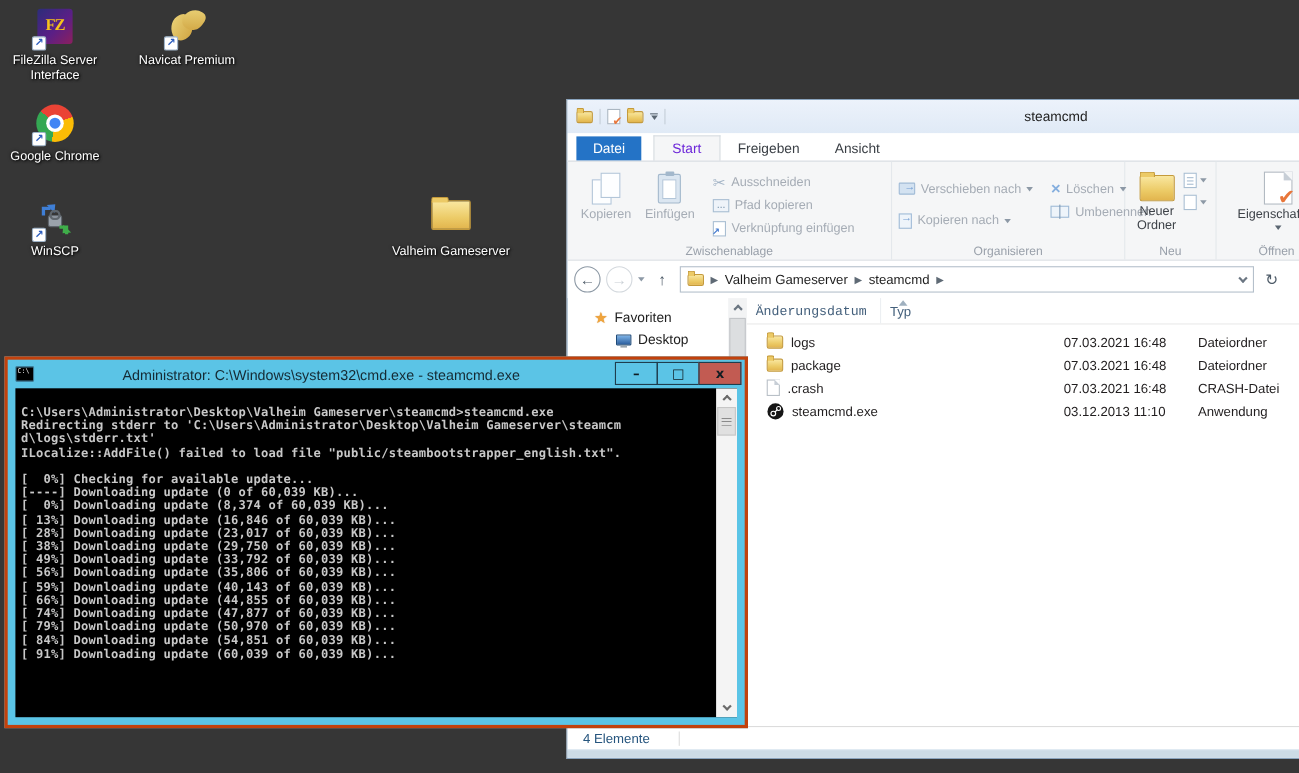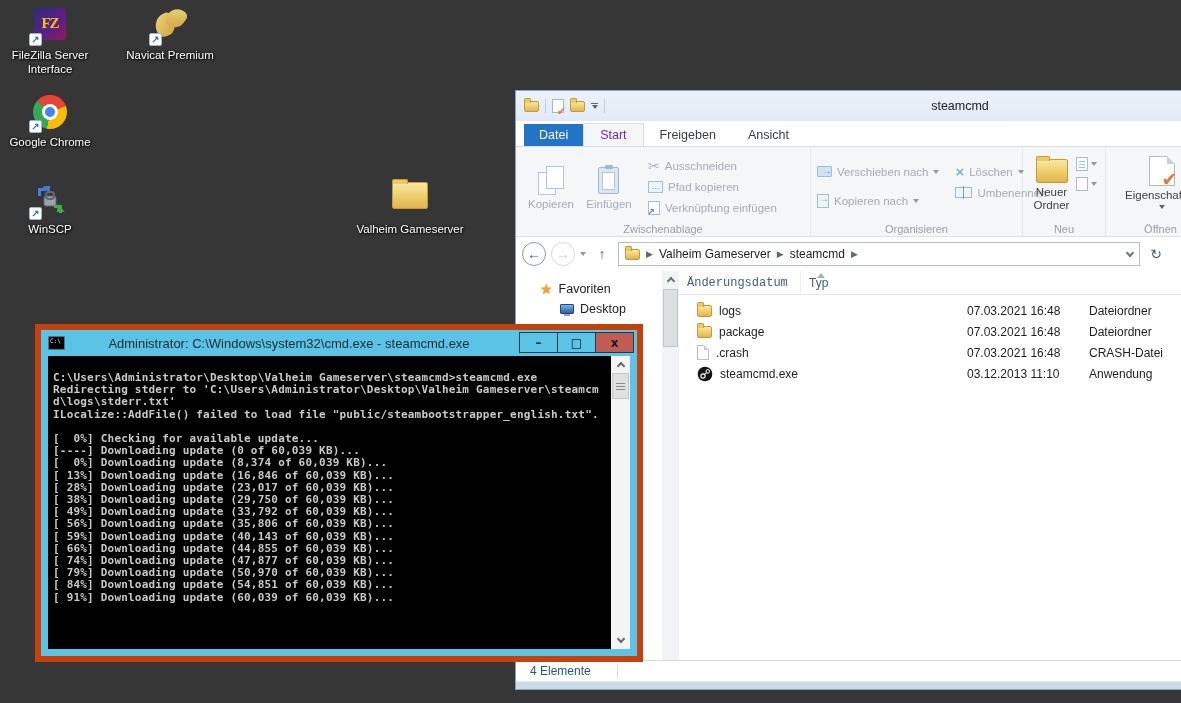--- a/index.html
+++ b/index.html
@@ -53,31 +53,31 @@
   .mini-page { position:relative; width:12px; height:14px; background:#fff; border:1px solid #aab6c2; }
   .mini-page .chk { position:absolute; right:-3px; bottom:-4px; color:#e8763a; font-size:11px; font-weight:bold; line-height:10px; }
   .qat-dd { display:flex; flex-direction:column; align-items:center; gap:1px; }
   .qat-dd .bar { width:7px; height:1px; background:#5b6672; }
   .tri-down { width:0; height:0; border-left:3px solid transparent; border-right:3px solid transparent;
     border-top:4px solid #5b6672; display:inline-block; }
   .tri-down.lt { border-top-color:#8d99a6; }
 
   .ex-tabs { height:26px; flex:0 0 26px; background:#fff; display:flex; align-items:flex-end; padding-left:8px; }
   .tab { padding:4px 16px 5px 16px; font-size:12.5px; color:#3a3f45; }
-  .tab-file { background:#2473c6; color:#fff; padding:4px 15px 5px 15px; margin-right:0; }
+  .tab-file { background:#2473c6; color:#fff; padding:4px 15px 5px 15px; margin-right:11px; }
   .tab-active { background:#f5f6f7; border:1px solid #d8dde2; border-bottom:none; color:#6d28d9; }
 
   .ex-ribbon { height:91px; flex:0 0 91px; background:#f5f6f7; border-top:1px solid #d8dde2; margin-top:-1px;
     border-bottom:1px solid #dde1e6; display:flex; position:relative; }
   .rgroup { position:relative; border-right:1px solid #e4e8ec; padding:6px 4px 16px 6px; display:flex; }
   .rgroup-label { position:absolute; bottom:1px; left:0; right:0; text-align:center;
     font-size:11px; color:#99a0aa; }
   .bigbtn { width:58px; display:flex; flex-direction:column; align-items:center; gap:3px;
     padding-top:3px; font-size:11.5px; text-align:center; line-height:13px; }
-  .bigbtn.disabled { color:#a5acb5;justify-content:center; }
+  .bigbtn.disabled { color:#a5acb5; }
   .bigbtn.enabled { color:#3d4248; }
   .smallcol { display:flex; flex-direction:column; justify-content:flex-start; padding-top:2px; }
   .smallitem { display:flex; align-items:center; gap:5px; height:21px; font-size:11.5px; white-space:nowrap; }
   .smallitem.disabled { color:#a5acb5; }
   .innersep { width:1px; background:#e4e8ec; margin:4px 8px 14px 8px; }
 
   
   .ic-copy-lg { position:relative; width:30px; height:30px; }
   .ic-copy-lg::before, .ic-copy-lg::after { content:""; position:absolute; width:16px; height:21px;
     background:#fdfeff; border:1px solid #b3c6d9; }
@@ -169,22 +169,22 @@
   .li-file::before { content:""; position:absolute; right:-1px; top:-1px;
     border-style:solid; border-width:0 5px 5px 0; border-color:transparent #fff #c7ced6 transparent; }
   .li-steam { width:16px; height:16px; flex:0 0 16px; }
 
   .ex-status { height:21px; flex:0 0 21px; border-top:1px solid #dcdcdc; display:flex;
     align-items:center; padding-left:14px; font-size:12px; color:#26557e; background:#fff; }
   .status-sep { width:1px; height:13px; background:#dcdcdc; margin-left:26px; }
   .ex-bottomstrip { height:8px; flex:0 0 8px; background:#ccdbe6; border-top:1px solid #e2ecf3; }
 
   
-  .cmd { position:absolute; left:4px; top:324px; width:608px; height:338px;
-    background:#5bc4e6; border:6px solid #c2410c; z-index:3;margin-left:31px; }
+  .cmd { position:absolute; left:4px; top:324px; width:676px; height:338px;
+    background:#5bc4e6; border:3px solid #c2410c; z-index:3; }
   .cmd-titlebar { height:26px; display:flex; align-items:center; padding:0 3px 0 7px; position:relative; }
   .cmd-title { position:absolute; left:30px; right:130px; text-align:center; font-size:13px;
     color:#152a33; white-space:nowrap; overflow:hidden; }
   .cmd-appicon { width:17px; height:14px; background:#000; border:1px solid #3e7a94; border-radius:1px;
     color:#e8e8e8; font-size:6px; line-height:6px; padding:1px; font-family:"DejaVu Sans Mono",monospace; z-index:1; }
   .cmd-btns { position:absolute; right:3px; top:2px; display:flex; }
   .cbtn { width:39px; height:21px; border:1px solid #1e3d4d; margin-left:-1px; display:flex;
     align-items:center; justify-content:center; font-size:12px; font-weight:bold; color:#101c22;
     font-family:"DejaVu Sans",sans-serif; }
   .cbtn.close { background:#c25b52; }

